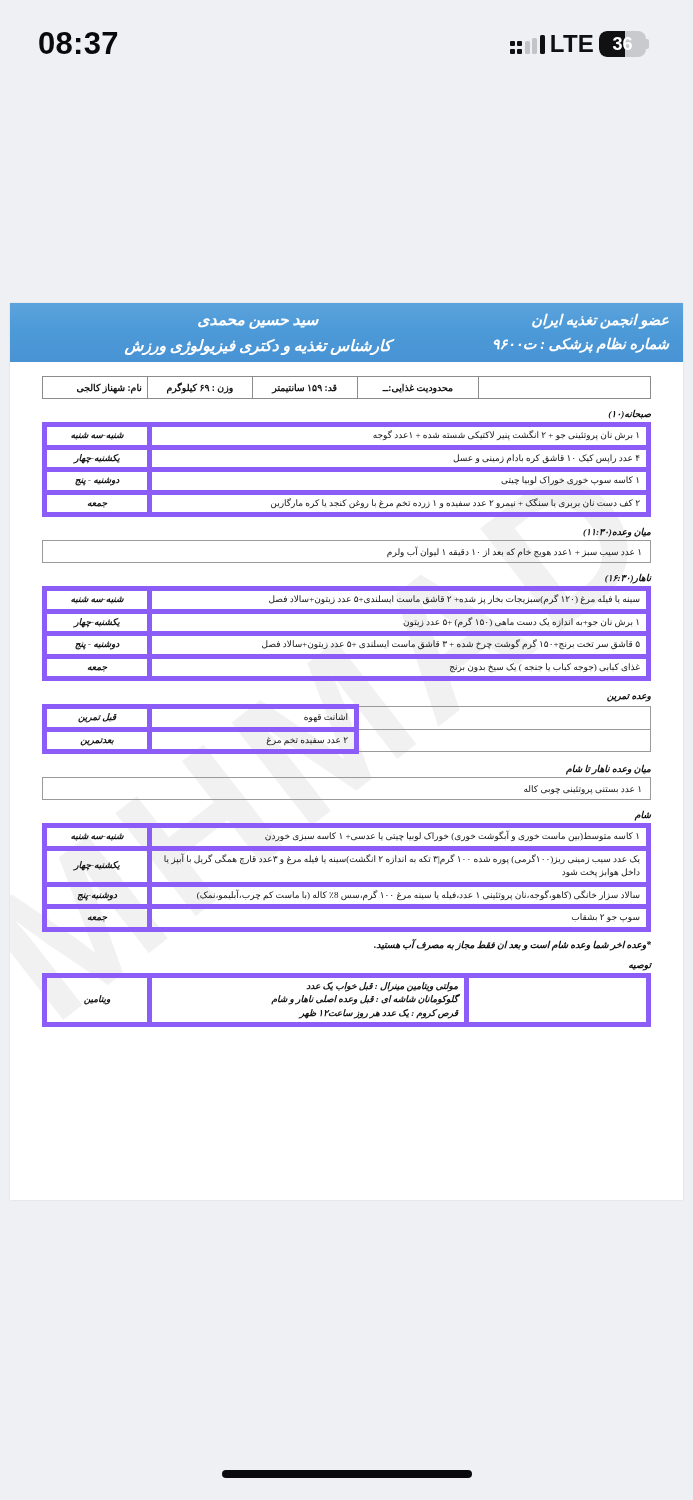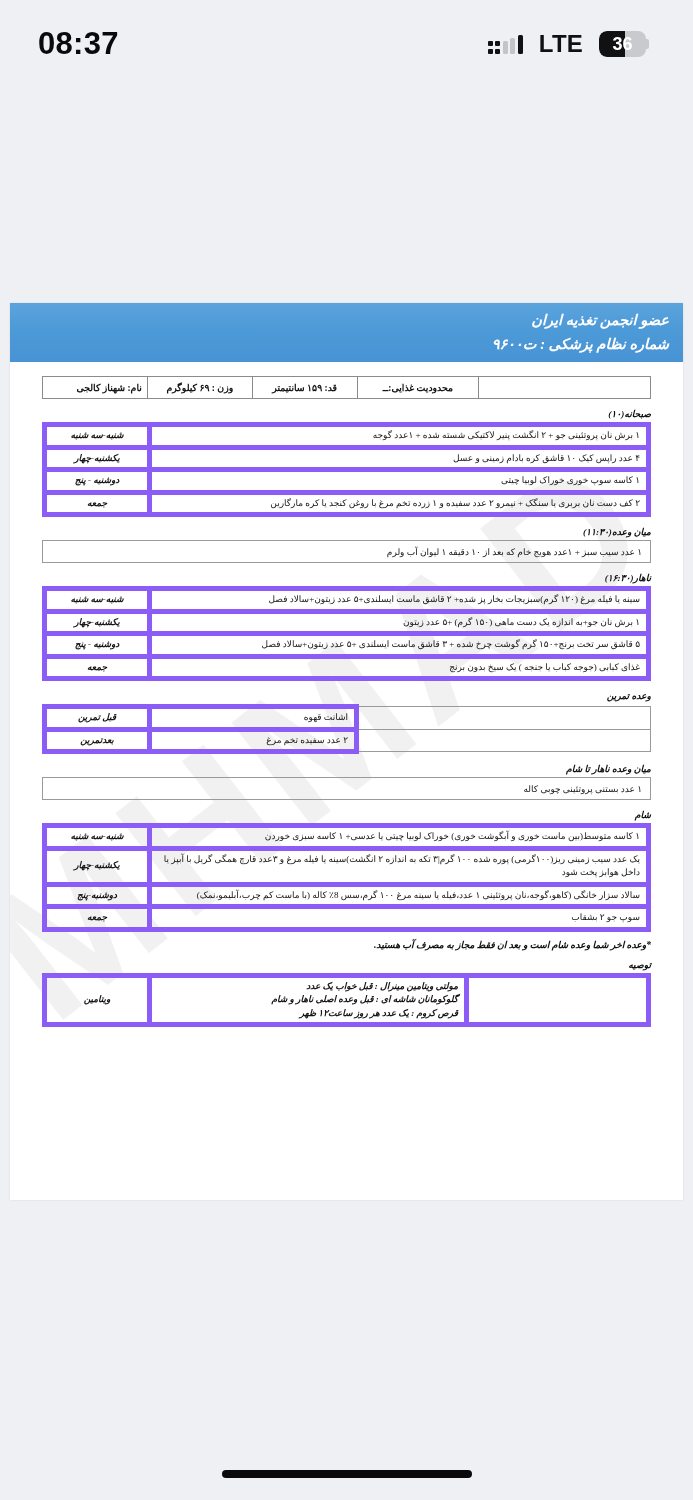--- a/index.html
+++ b/index.html
@@ -31,21 +31,21 @@
   .status-time {
     font-size: 31px;
     font-weight: 700;
     letter-spacing: 0.3px;
     color: #0a0a0c;
     font-family: "Liberation Sans", sans-serif;
   }
   .status-right {
     display: flex;
     align-items: center;
-    gap: 16px;
+    gap: 5px;
   }
   .signal {
     display: flex;
     align-items: flex-end;
     gap: 2.5px;
     height: 19px;
   }
   .sigcol {
     display: flex;
     flex-direction: column;
@@ -328,20 +328,24 @@
 
 <div class="page">
 
   <div class="watermark">MHMAD</div>
 
   <div class="doc-header">
     <div class="side hdr-left">
       <div class="hdr-line">عضو انجمن تغذیه ایران</div>
       <div class="hdr-line">شماره نظام پزشکی : ت۹۶۰۰</div>
     </div>
+    <div class="mid hdr-center">
+      <div class="hdr-line">سید حسین محمدی</div>
+      <div class="hdr-line">کارشناس تغذیه و دکتری فیزیولوژی ورزش</div>
+    </div>
   </div>
 
   <div class="doc-body">
 
     <table class="info">
       <tbody>
           <tr>
         <td class="info-blank"></td>
         <td class="info-restrict">محدودیت غذایی:ــ</td>
         <td class="info-height">قد: ۱۵۹ سانتیمتر</td>

